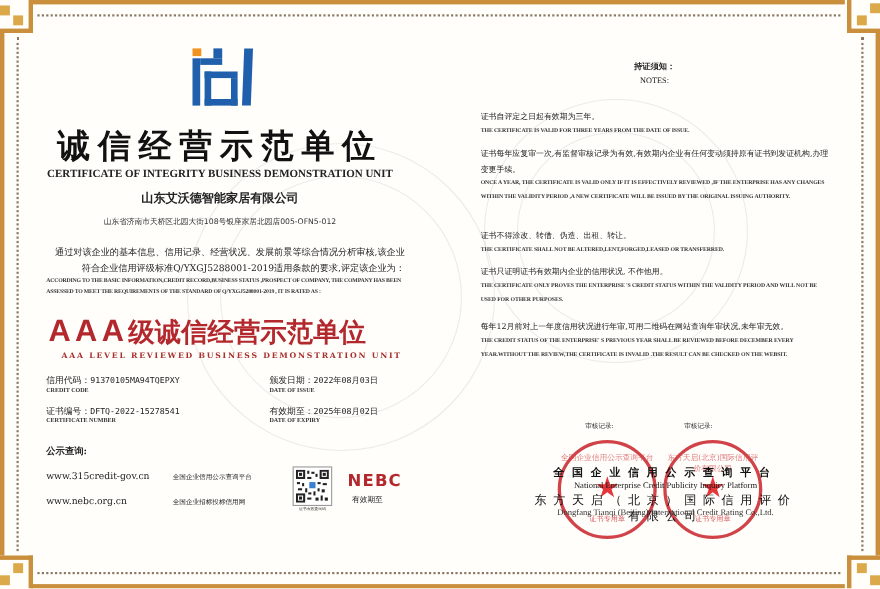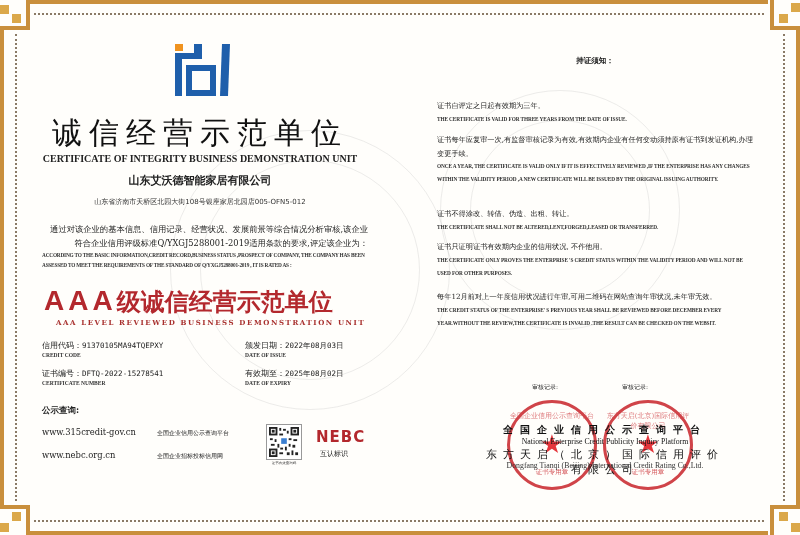--- a/index.html
+++ b/index.html
@@ -34,21 +34,21 @@
   
   .dot-h { position:absolute; height:0; border-top:2px dotted #8a7a66; }
   .dot-v { position:absolute; width:0; border-left:2px dotted #8a7a66; }
 
   
   .wm { position:absolute; border-radius:50%; border:1px solid rgba(180,180,180,0.25); }
 
   
   .logo { position:absolute; left:172px; top:40px; width:62px; height:60px; }
   .title-cn { position:absolute; left:40px; top:113px; width:320px; text-align:center;
-              font-family:"DejaVu Sans", sans-serif; font-weight:normal; font-size:30px; letter-spacing:7px; color:#111; }
+              font-family:"DejaVu Sans", sans-serif; font-weight:bold; font-size:30px; letter-spacing:7px; color:#111; }
   .title-en { position:absolute; left:40px; top:153px; width:320px; text-align:center;
               font-family:"Liberation Serif", serif; font-weight:bold; font-size:10px; color:#222; }
   .company { position:absolute; left:40px; top:173px; width:320px; text-align:center;
              font-family:"DejaVu Sans", sans-serif; font-weight:bold; font-size:11px; color:#222; }
   .address { position:absolute; left:40px; top:197px; width:320px; text-align:center;
              font-family:"DejaVu Sans", sans-serif; font-size:7px; color:#333; }
   .intro-cn { position:absolute; left:42px; top:222px; width:326px;
               font-family:"DejaVu Serif", serif; font-size:8.3px; line-height:14px; color:#222;text-align:right; }
   .intro-en { position:absolute; left:42px; top:250px; width:326px;
               font-family:"Liberation Serif", serif; font-size:5.3px; line-height:10px; color:#333; font-weight:bold; letter-spacing:-0.2px; }
@@ -214,23 +214,24 @@
         <rect x="12" y="22" width="3" height="2" fill="#222"></rect>
         <rect x="17" y="21" width="2" height="4" fill="#222"></rect>
       <rect x="11" y="27" width="4" height="2" fill="#222"></rect>
         <rect x="19" y="27" width="3" height="3" fill="#222"></rect>
         <rect x="24" y="25" width="2" height="5" fill="#222"></rect>
         <rect x="28" y="27" width="3" height="3" fill="#222"></rect>
     </svg>
   </div>
   <div class="qr-cap">证书有效查询码</div>
   <div class="nebc">NEBC</div>
-  <div class="nebc-sub">互认标识</div>
+  <div class="nebc-sub">有效期至</div>
 
   <div class="notes-cn">持证须知：</div>
+  <div class="notes-en">NOTES:</div>
 
   <div class="note-block" style="top:99px;">
     <div class="note-cn">证书自评定之日起有效期为三年。</div>
     <div class="note-en">THE CERTIFICATE IS VALID FOR THREE YEARS FROM THE DATE OF ISSUE.</div>
   </div>
   <div class="note-block" style="top:133px;">
     <div class="note-cn">证书每年应复审一次,有监督审核记录为有效,有效期内企业有任何变动须持原有证书到发证机构,办理变更手续。</div>
     <div class="note-en">ONCE A YEAR, THE CERTIFICATE IS VALID ONLY IF IT IS EFFECTIVELY REVIEWED ,IF THE ENTERPRISE HAS ANY CHANGES WITHIN THE VALIDITY PERIOD ,A NEW CERTIFICATE WILL BE ISSUED BY THE ORIGINAL ISSUING AUTHORITY.</div>
   </div>
   <div class="note-block" style="top:207px;">

